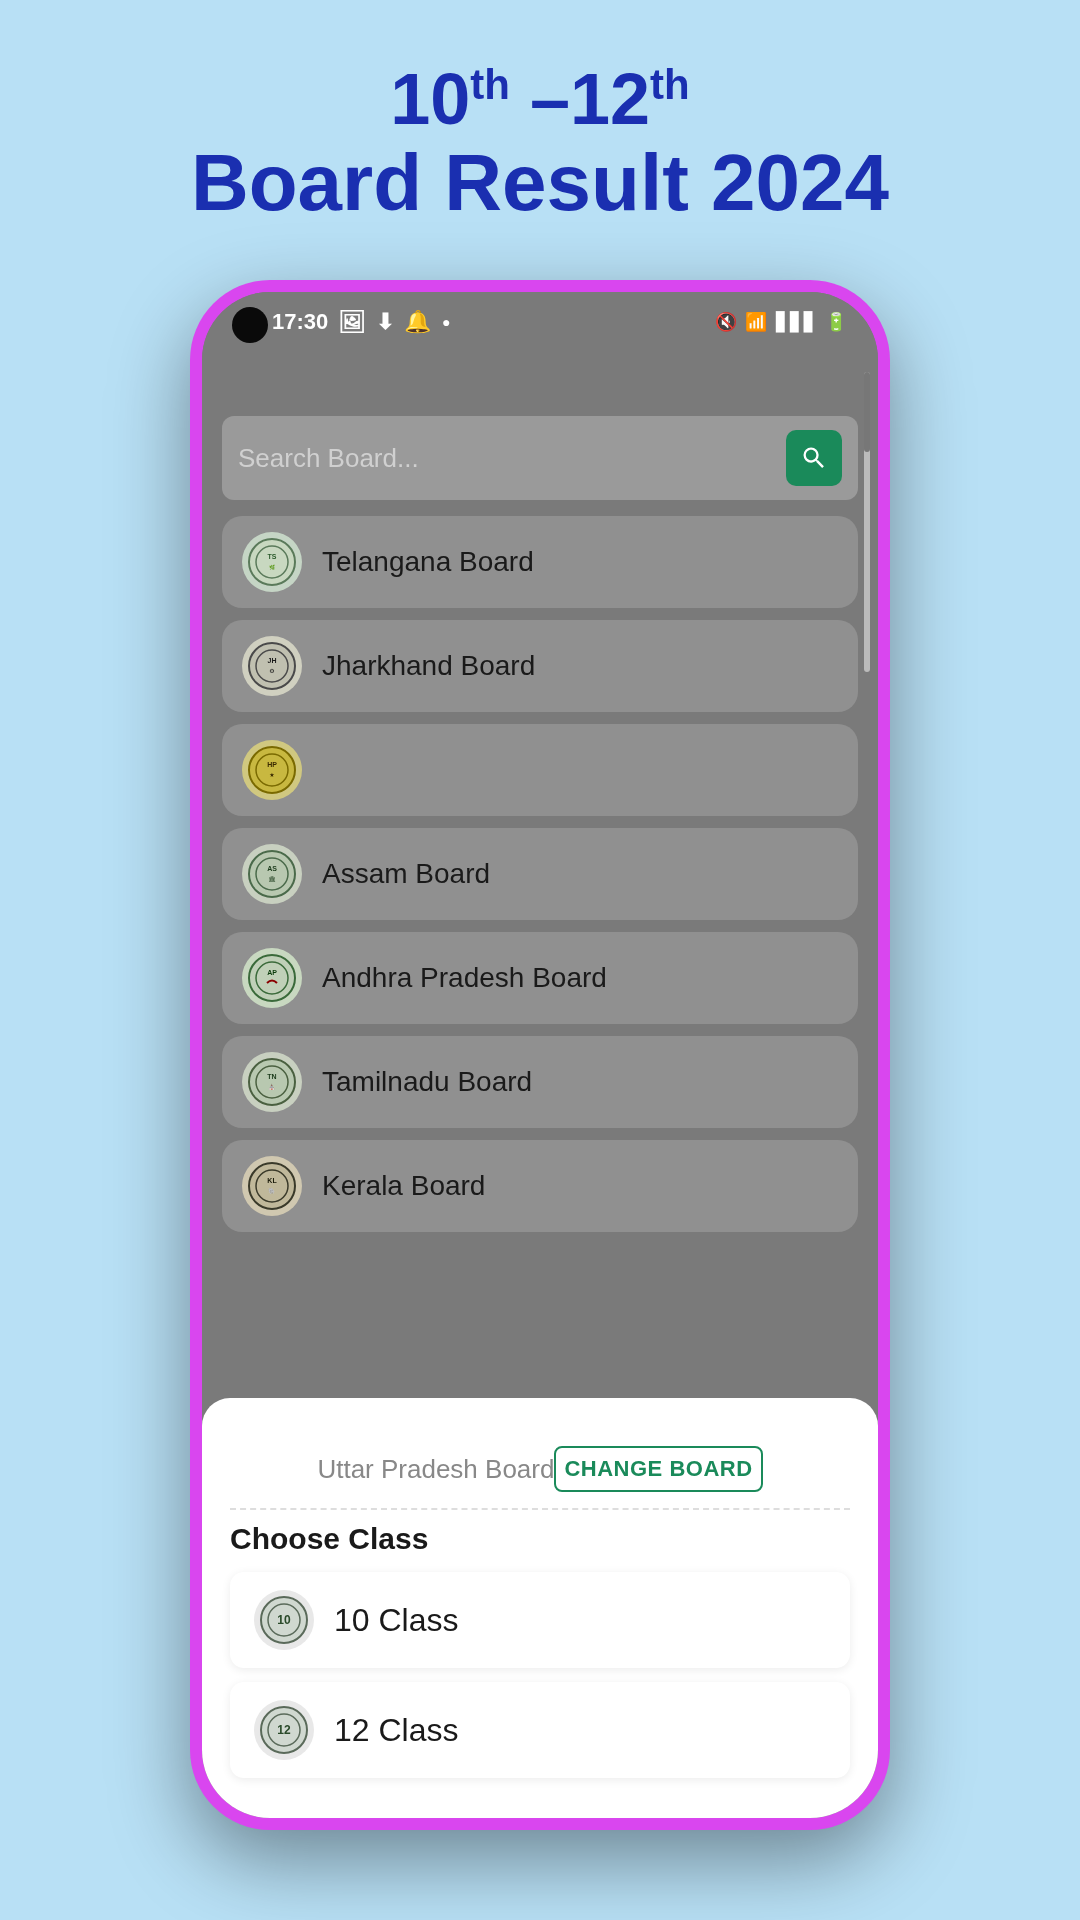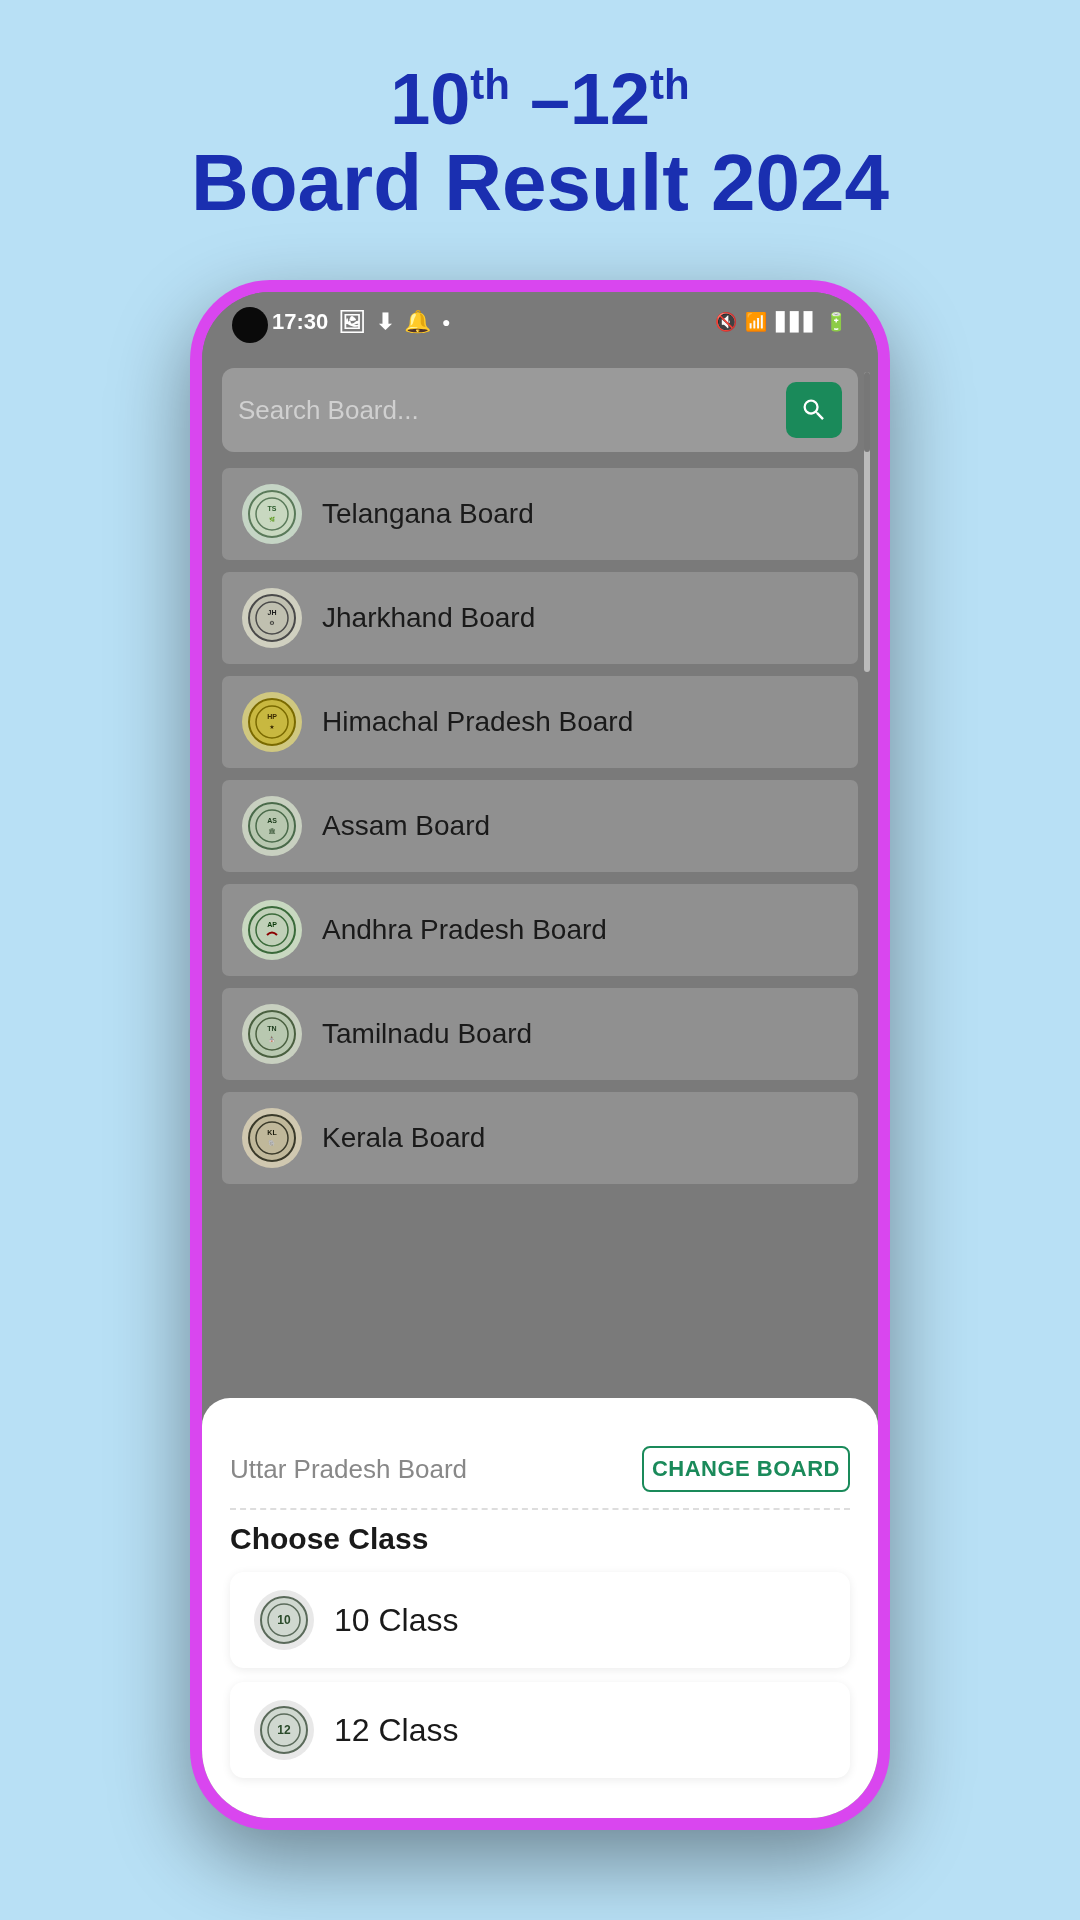--- a/index.html
+++ b/index.html
@@ -137,20 +137,21 @@
 
     
     .search-bar {
       display: flex;
       align-items: center;
       background: #9a9a9a;
       border-radius: 12px;
       padding: 14px 16px;
       margin-bottom: 16px;
       gap: 10px;
+      margin-top: 48px;
     }
 
     .search-input-placeholder {
       flex: 1;
       color: #d0d0d0;
       font-size: 26px;
     }
 
     .search-btn {
       width: 56px;
@@ -168,21 +169,21 @@
     .board-list {
       display: flex;
       flex-direction: column;
       gap: 12px;
     }
 
     .board-item {
       display: flex;
       align-items: center;
       background: #909090;
-      border-radius: 7px;
+      border-radius: 20px;
       padding: 16px 20px;
       gap: 20px;
     }
 
     .board-icon {
       width: 60px;
       height: 60px;
       border-radius: 50%;
       background: #c5d5c5;
       display: flex;
@@ -212,21 +213,21 @@
       right: 0;
       background: white;
       border-radius: 28px 28px 0 0;
       padding: 24px 28px 40px;
       z-index: 20;
     }
 
     .bottom-sheet-header {
       display: flex;
       align-items: center;
-      justify-content: space-between;
+      justify-content: center;
       margin-bottom: 8px;
       border-bottom: 2px dashed #ddd;
       padding-bottom: 16px;
       margin-top: 24px;
     }
 
     .selected-board-name {
       font-size: 26px;
       color: #888;
       font-weight: 400;
@@ -376,21 +377,20 @@
 
           <div class="board-item">
             <div class="board-icon" style="background:#d0c880">
               <svg viewBox="0 0 50 50">
                 <circle cx="25" cy="25" r="23" fill="#c8b840" stroke="#7a6a00" stroke-width="2"></circle>
                 <circle cx="25" cy="25" r="16" fill="none" stroke="#7a6a00" stroke-width="1.5"></circle>
                 <text x="25" y="22" text-anchor="middle" font-size="7" fill="#3a2a00" font-weight="bold">HP</text>
                 <text x="25" y="32" text-anchor="middle" font-size="6" fill="#3a2a00">★</text>
               </svg>
             </div>
-            <span class="board-name">Himachal Pradesh Board</span>
           </div>
 
           <div class="board-item">
             <div class="board-icon" style="background:#c8d0c0">
               <svg viewBox="0 0 50 50">
                 <circle cx="25" cy="25" r="23" fill="#b8c8b0" stroke="#4a6a4a" stroke-width="2"></circle>
                 <circle cx="25" cy="25" r="16" fill="none" stroke="#4a6a4a" stroke-width="1.5"></circle>
                 <text x="25" y="22" text-anchor="middle" font-size="7" fill="#1a3a1a" font-weight="bold">AS</text>
                 <text x="25" y="32" text-anchor="middle" font-size="6" fill="#1a3a1a">🏛</text>
               </svg>

